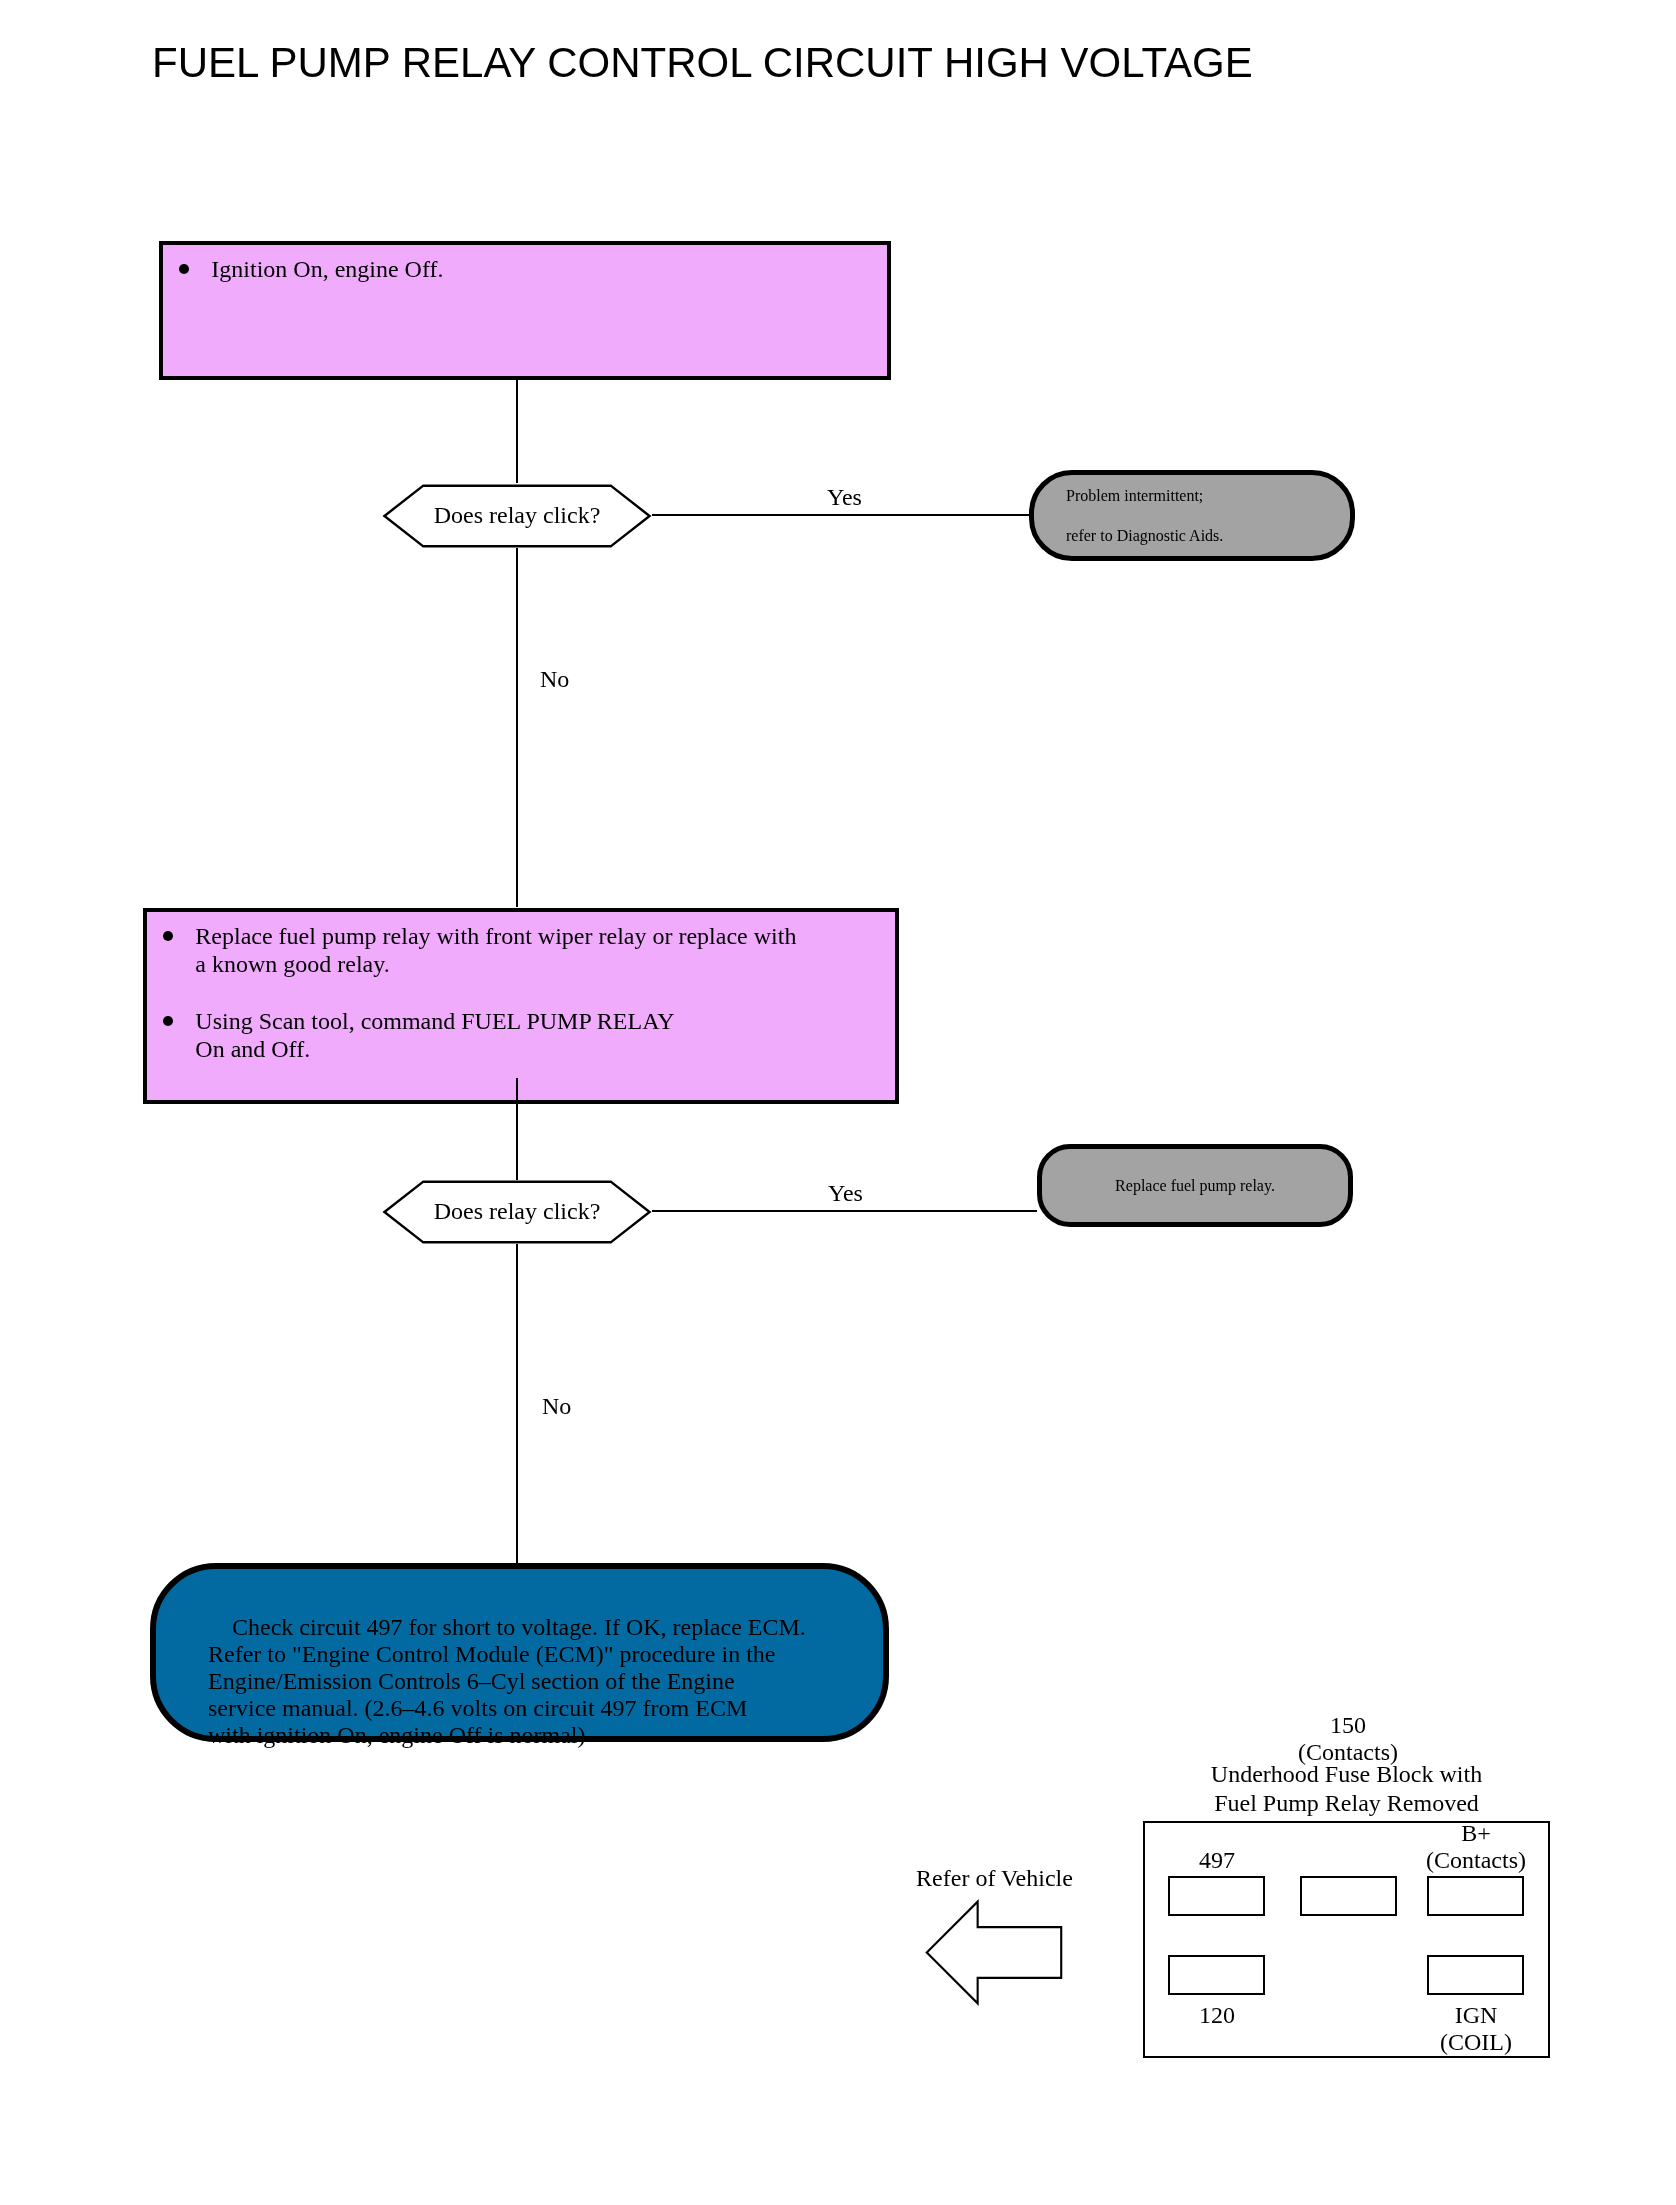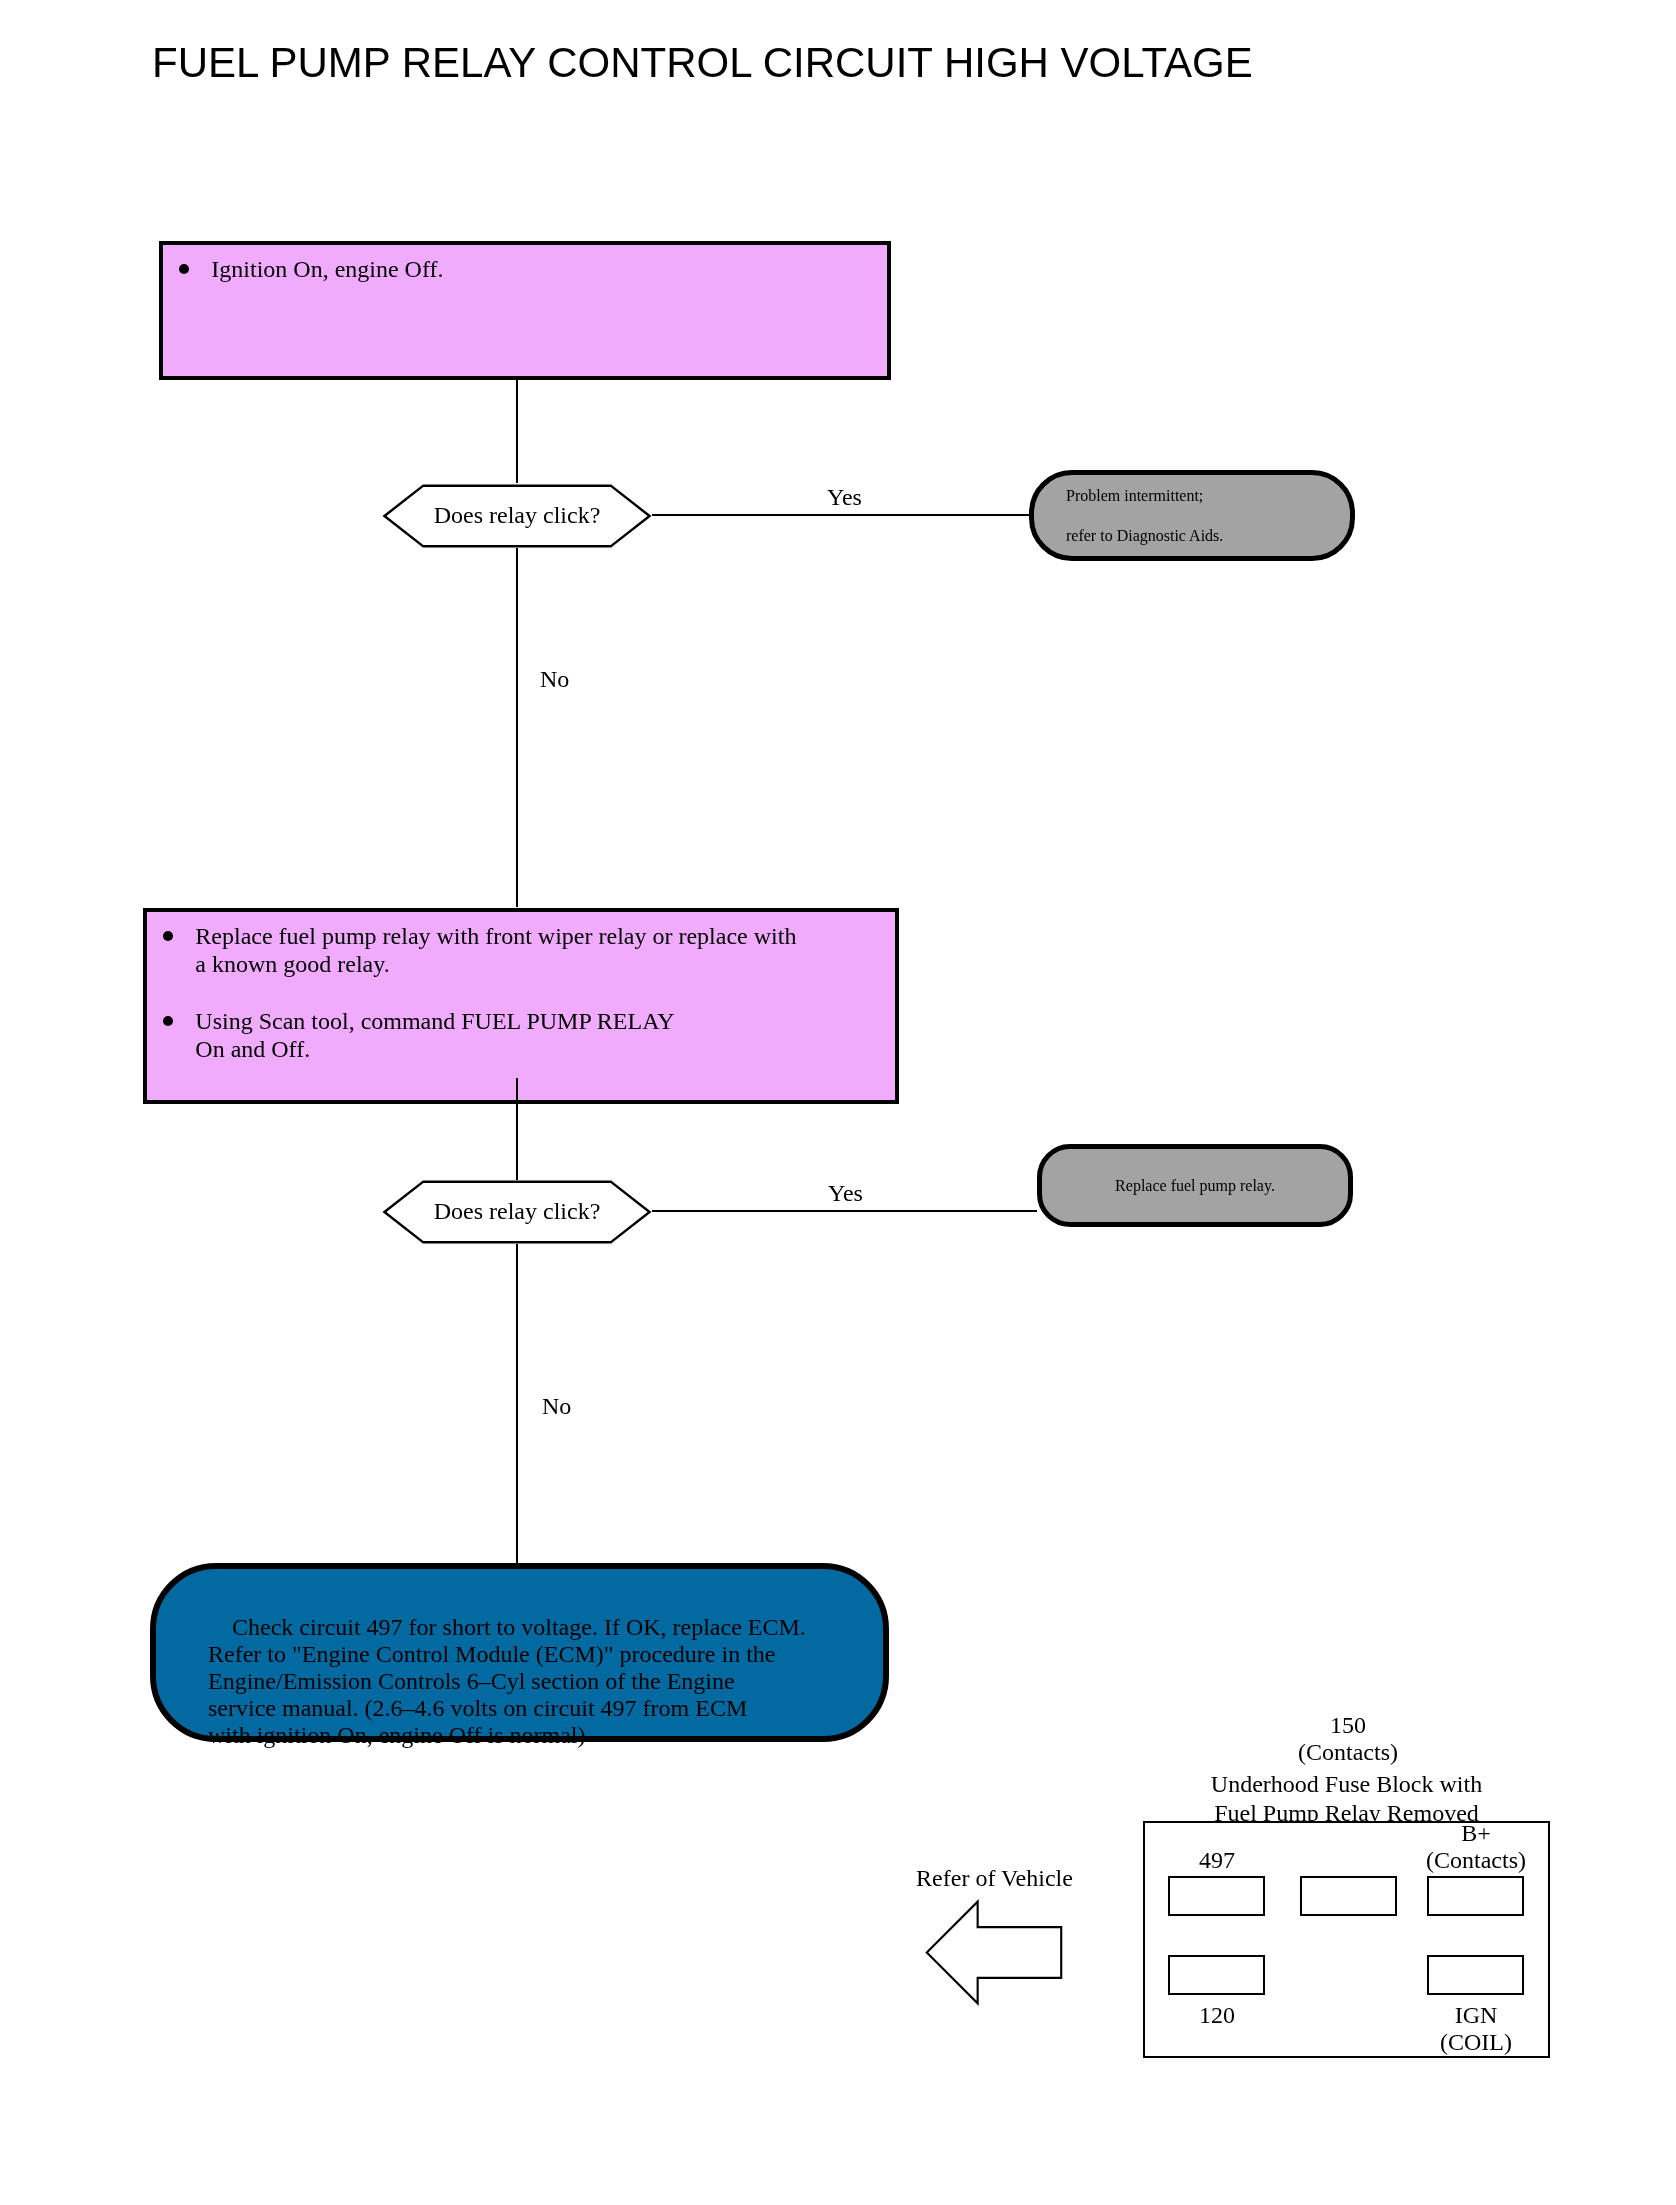--- a/index.html
+++ b/index.html
@@ -209,21 +209,21 @@
 
   <div class="terminal" style="left:150px; top:1563px; width:739px; height:179px;">
     <span>Check circuit 497 for short to voltage. If OK, replace ECM.
 Refer to "Engine Control Module (ECM)" procedure in the
 Engine/Emission Controls 6–Cyl section of the Engine
 service manual. (2.6–4.6 volts on circuit 497 from ECM
 with ignition On, engine Off is normal)</span>
   </div>
 
   <div>
-    <div class="fuse-caption" style="left:1143px; top:1760px; width:407px;margin-top:10px;">Underhood Fuse Block with
+    <div class="fuse-caption" style="left:1143px; top:1760px; width:407px;">Underhood Fuse Block with
 Fuel Pump Relay Removed</div>
 
     <div class="fuse-outer" style="left:1143px; top:1821px; width:407px; height:237px;"></div>
 
     <div class="fuse-label" style="left:1156px; top:1824px; width:122px; height:50px;">497</div>
     <div class="fuse-label" style="left:1287px; top:1716px; width:122px; height:50px;">150
 (Contacts)</div>
     <div class="fuse-label" style="left:1415px; top:1824px; width:122px; height:50px;">B+
 (Contacts)</div>
 

